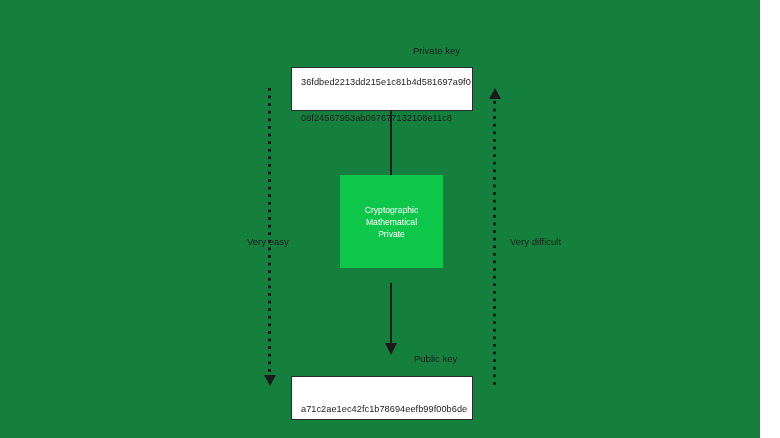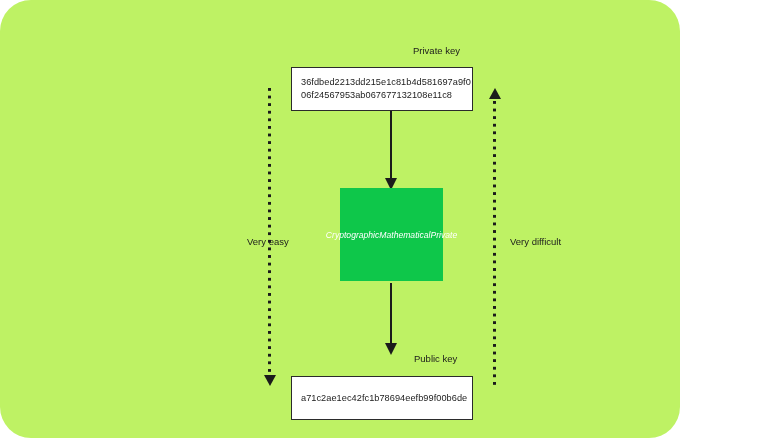--- a/index.html
+++ b/index.html
@@ -9,43 +9,43 @@
   body {
     width: 780px;
     height: 438px;
     background: #ffffff;
     font-family: "Liberation Sans", sans-serif;
     overflow: hidden;
   }
 
   #diagram {
     position: relative;
-    width: 680px;
+    width: 760px;
     height: 438px;
-    background: #bef264;
-    border-radius: 31px;
+    background: #15803d;
   }
 
   
   .key-box {
     position: absolute;
     box-sizing: border-box;
     border: 1px solid #2b2b2b;
     background: #ffffff;
     display: flex;
     flex-direction: column;
     justify-content: center;
     padding: 0 9px;
   }
   .key-line {
     font-size: 9.2px;
     line-height: 13px;
     color: #1b1b1b;
     letter-spacing: 0.05px;
     white-space: nowrap;
+    margin-top: 23px;
   }
 
   #private-key-box {
     left: 291px;
     top: 67px;
     width: 182px;
     height: 44px;
   }
   #public-key-box {
     left: 291px;
@@ -68,29 +68,28 @@
   #public-key-label {
     left: 414px;
     top: 333px;
     margin-top: 20px;
   }
 
   
   #function-box {
     position: absolute;
     left: 340px;
-    top: 188px;
+    top: 175px;
     width: 103px;
     height: 93px;
     background: #0ec74a;
     display: flex;
-    flex-direction: row;
+    flex-direction: column;
     align-items: center;
     justify-content: center;
-    font-style: italic;
   }
   .function-line {
     font-size: 8.6px;
     line-height: 12px;
     color: #ffffff;
     text-align: center;
     white-space: nowrap;
   }
 
   

